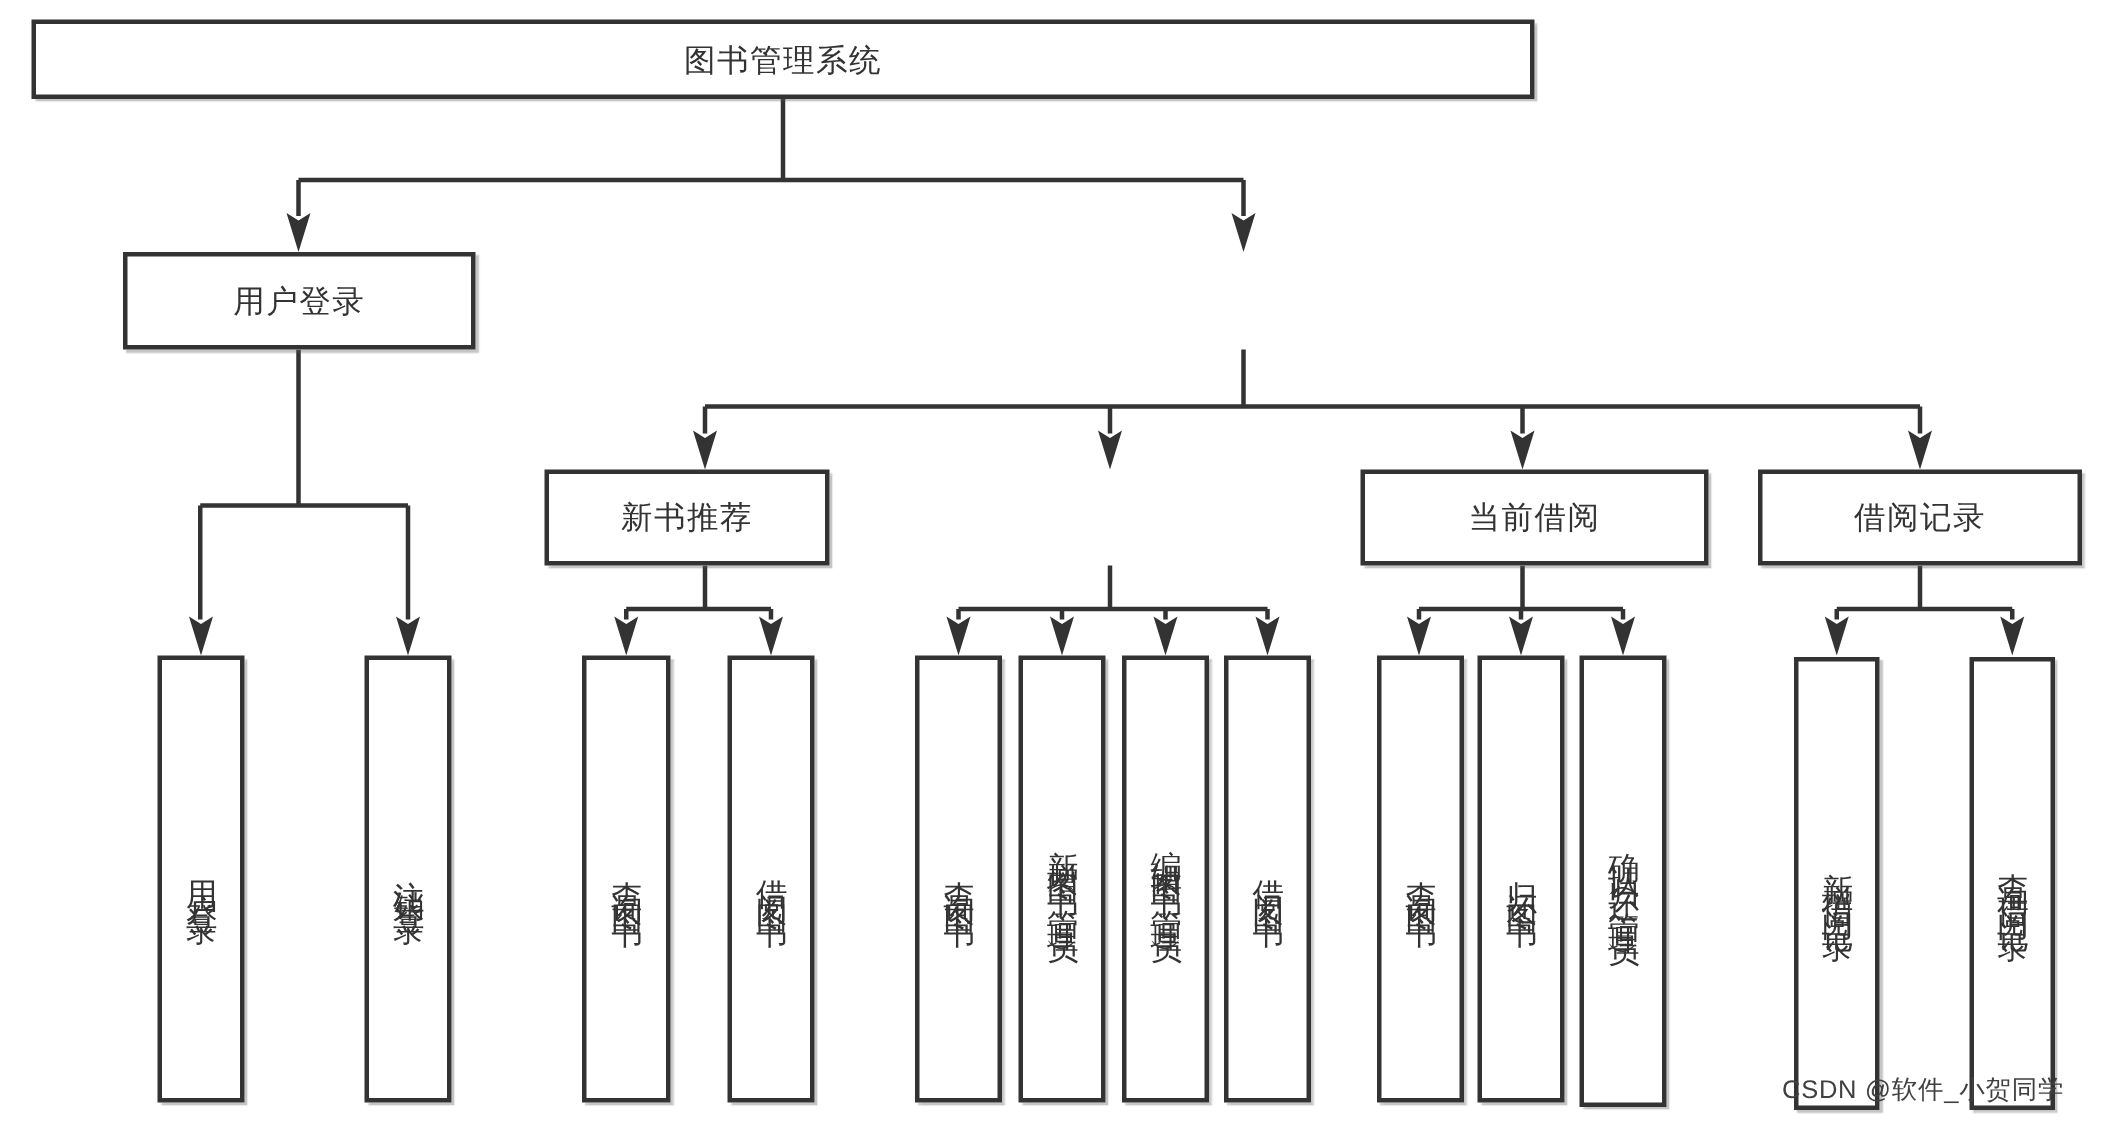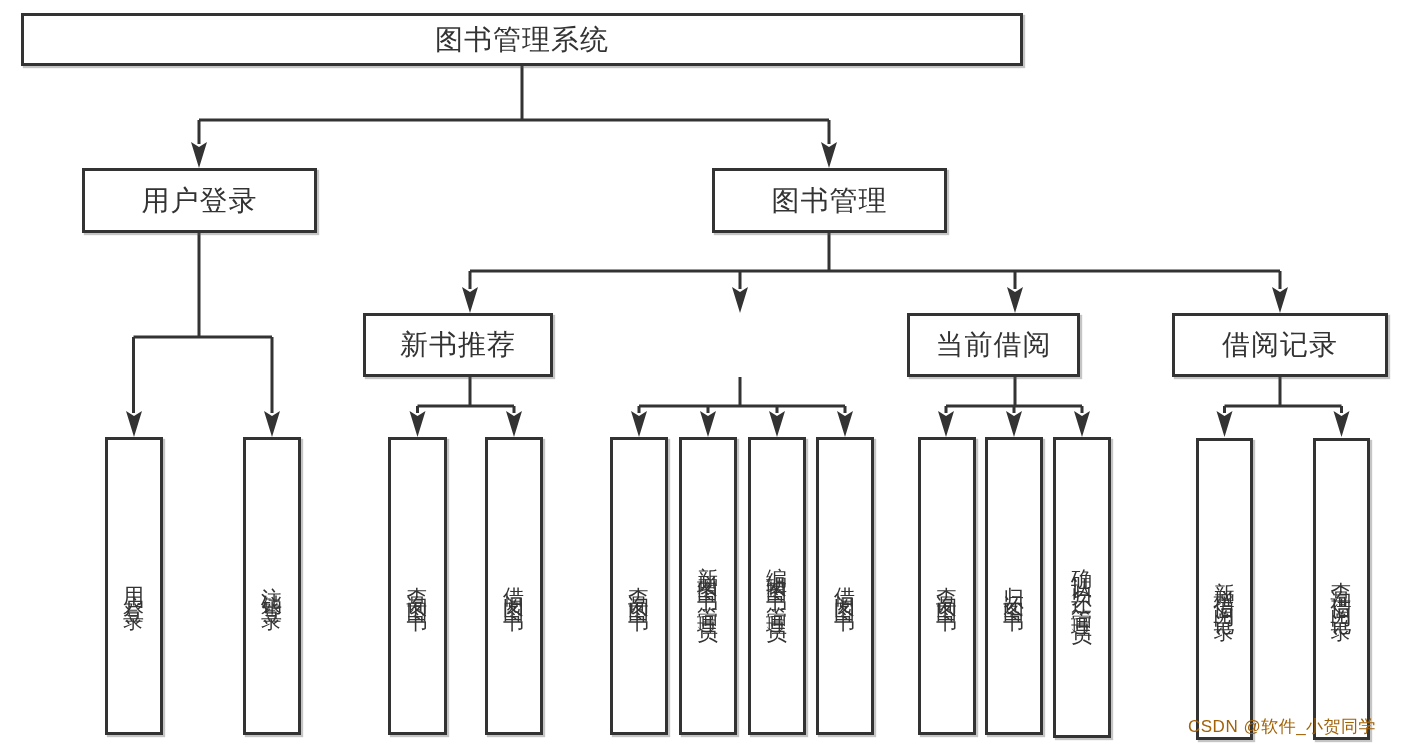--- a/index.html
+++ b/index.html
@@ -16,42 +16,42 @@
     box-sizing:border-box;
     background:#ffffff;
     border:3px solid #333333;
     display:flex;
     align-items:center;
     justify-content:center;
     z-index:2;
     box-shadow:2px 2px 1px rgba(90,90,90,0.35);
   }
   .hlabel{
-    font-size:28px;
+    font-size:21px;
     letter-spacing:1px;
     color:#333333;
     white-space:nowrap;
     text-align:right;
   }
   .vtext{
     writing-mode:vertical-rl;
     text-orientation:mixed;
     font-size:21px;
     letter-spacing:8px;
     color:#333333;
     line-height:1;
   }
   .watermark{
     position:absolute;
     left:1188px;
     top:715px;
     z-index:5;
     font-size:17px;
     letter-spacing:0.5px;
-    color:#a16207;
+    color:#404040;
     white-space:nowrap;
   }
 </style>
 </head>
 <body>
 
 <div id="stage">
 
   <svg id="connectors" width="1405" height="747" viewBox="0 0 1405 747">
     <g stroke="#333333" stroke-width="3" fill="none">
@@ -96,28 +96,25 @@
     </g>
   </svg>
 
   <div class="box" style="left:21px;top:13px;width:1002px;height:53px">
     <span class="hlabel">图书管理系统</span>
   </div>
 
   <div class="box" style="left:82px;top:168px;width:235px;height:65px">
     <span class="hlabel">用户登录</span>
   </div>
-  <div class="box" style="left:712px;top:168px;width:235px;height:65px">
-    <span class="hlabel">图书管理</span>
-  </div>
 
   <div class="box" style="left:363px;top:313px;width:190px;height:64px">
     <span class="hlabel">新书推荐</span>
   </div>
-  <div class="box" style="left:907px;top:313px;width:173px;height:64px">
+  <div class="box" style="left:907px;top:313px;width:232px;height:64px">
     <span class="hlabel">当前借阅</span>
   </div>
   <div class="box" style="left:1172px;top:313px;width:216px;height:64px">
     <span class="hlabel">借阅记录</span>
   </div>
 
   <div class="box" style="left:105px;top:437px;width:58px;height:298px">
     <span class="vtext">用户登录</span>
   </div>
   <div class="box" style="left:243px;top:437px;width:58px;height:298px">

